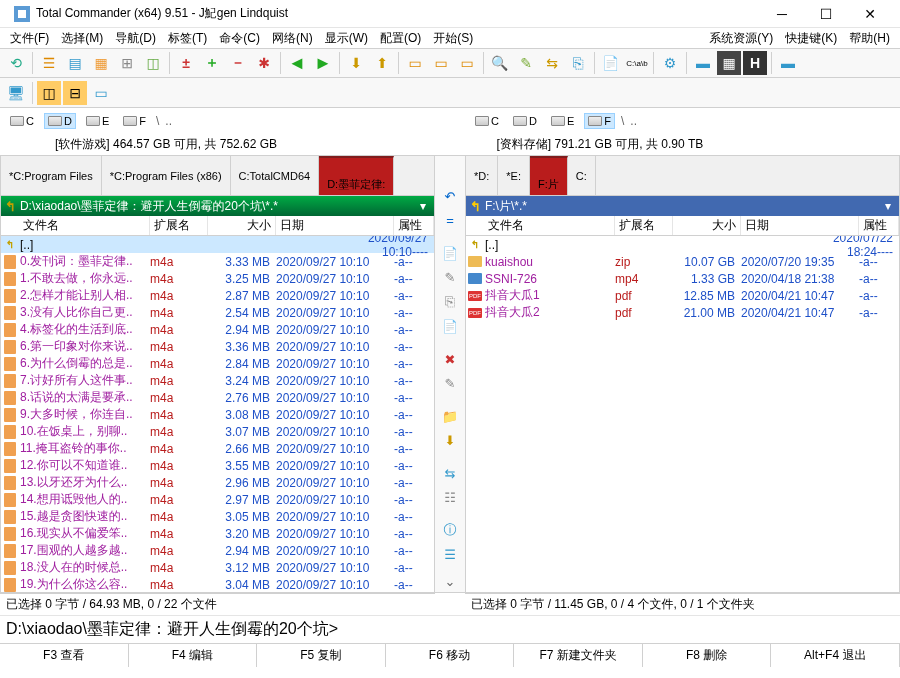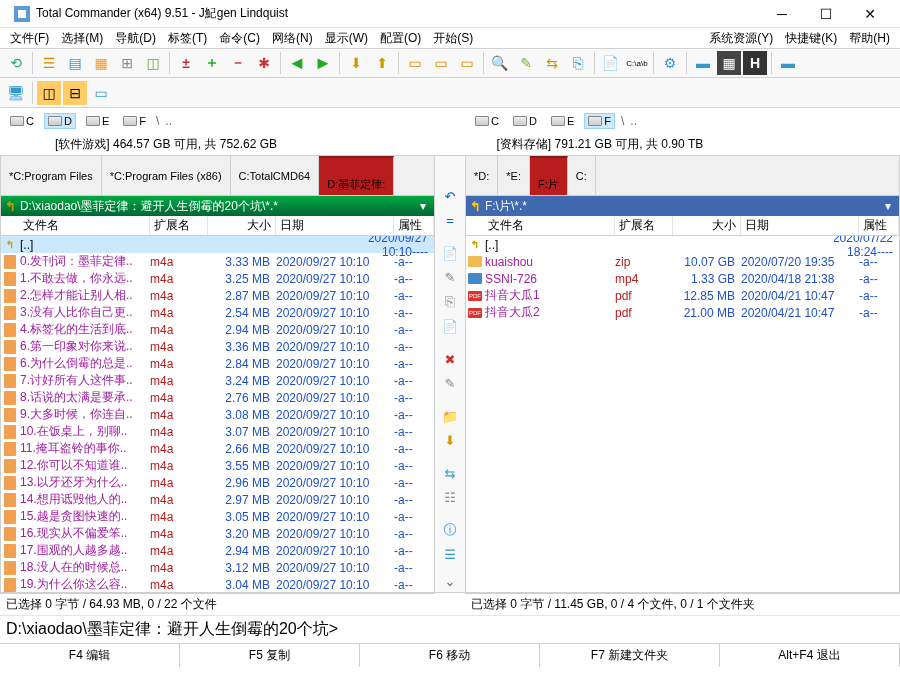--- a/index.html
+++ b/index.html
@@ -534,18 +534,20 @@
 
 <div class="statusbar">
   <div class="half">已选择 0 字节 / 64.93 MB, 0 / 22 个文件</div>
   <div style="width:30px"></div>
   <div class="half">已选择 0 字节 / 11.45 GB, 0 / 4 个文件, 0 / 1 个文件夹</div>
 </div>
 
 <div class="cmdline">D:\xiaodao\墨菲定律：避开人生倒霉的20个坑&gt;</div>
 
 <div class="fkeys" id="fkeys">
+    <div class="fkey">F3 查看</div>
     <div class="fkey">F4 编辑</div>
     <div class="fkey">F5 复制</div>
     <div class="fkey">F6 移动</div>
     <div class="fkey">F7 新建文件夹</div>
+    <div class="fkey">F8 删除</div>
     <div class="fkey">Alt+F4 退出</div>
   </div>
 
 </body></html>

